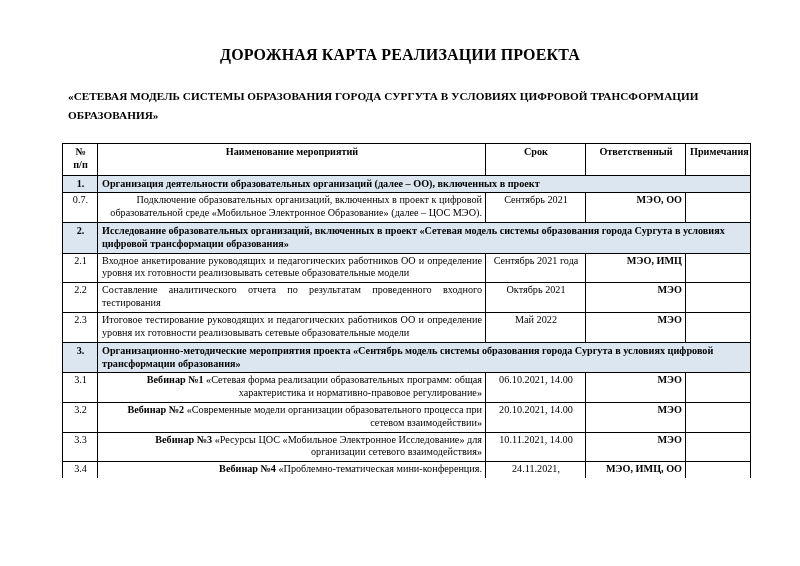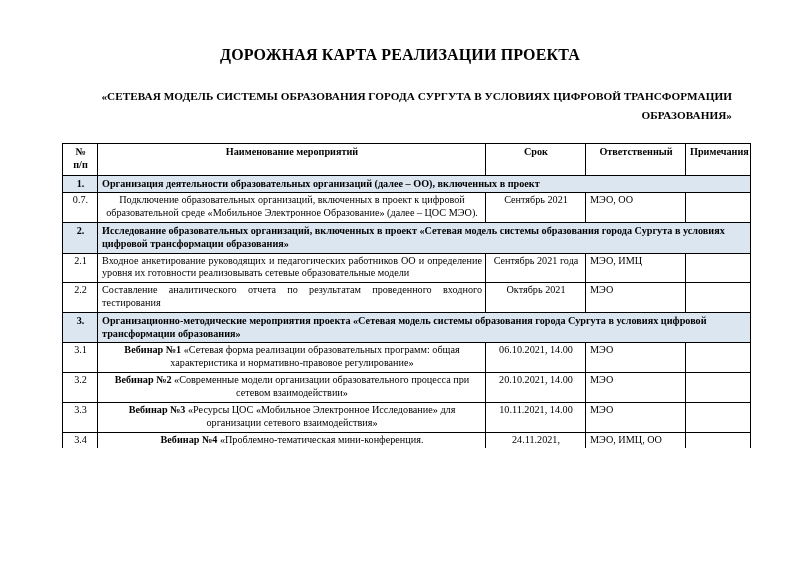--- a/index.html
+++ b/index.html
@@ -25,21 +25,21 @@
   .doc-title {
     text-align: center;
     font-weight: bold;
     font-size: 16px;
     letter-spacing: 0.15px;
     margin: 0;
     padding-top: 45px;
     line-height: 1.2;
   }
   .doc-subtitle {
-    text-align: right;
+    text-align: left;
     font-weight: bold;
     font-size: 11.2px;
     letter-spacing: 0.05px;
     margin: 0;
     padding-top: 23px;
     line-height: 1.65;
     padding-left: 6px;
     padding-right: 6px;
   }
   table.roadmap {
@@ -80,23 +80,23 @@
     font-weight: bold;
     line-height: 1.3;
   }
   tr.section-row td.sec-num {
     text-align: center;
   }
 
   
   td.cell-num { text-align: center; }
   td.cell-name { text-align: justify; }
-  td.cell-name.nojust { text-align: center; font-family: Liberation Serif, serif; }
+  td.cell-name.nojust { text-align: right; font-family: Liberation Serif, serif; }
   td.cell-term { text-align: center; }
-  td.cell-resp { text-align: left; }
+  td.cell-resp { text-align: right; font-weight: bold; }
   td.cell-note { }
   .bold { font-weight: bold; }
 
   
   tr.clipped td {
     border-bottom: none;
     height: 12px;
     overflow: hidden;
   }
 </style>
@@ -151,24 +151,31 @@
         <td class="cell-resp">МЭО, ИМЦ</td>
         <td class="cell-note"></td>
       </tr>
       <tr>
         <td class="cell-num">2.2</td>
         <td class="cell-name">Составление аналитического отчета по результатам проведенного входного тестирования</td>
         <td class="cell-term">Октябрь 2021</td>
         <td class="cell-resp">МЭО</td>
         <td class="cell-note"></td>
       </tr>
+      <tr>
+        <td class="cell-num">2.3</td>
+        <td class="cell-name">Итоговое тестирование руководящих и педагогических работников ОО и определение уровня их готовности реализовывать сетевые образовательные модели</td>
+        <td class="cell-term">Май 2022</td>
+        <td class="cell-resp">МЭО</td>
+        <td class="cell-note"></td>
+      </tr>
 
       <tr class="section-row">
         <td class="sec-num">3.</td>
-        <td colspan="4">Организационно-методические мероприятия проекта «Сетевая модель системы образования города Сургута в условиях цифровой трансформации образования»</td>
+        <td colspan="4">Организационно-методические мероприятия проекта «Сентябрь модель системы образования города Сургута в условиях цифровой трансформации образования»</td>
       </tr>
       <tr>
         <td class="cell-num">3.1</td>
         <td class="cell-name nojust"><span class="bold">Вебинар №1</span><span> «Сетевая форма реализации образовательных программ: общая характеристика и нормативно-правовое регулирование»</span></td>
         <td class="cell-term">06.10.2021, 14.00</td>
         <td class="cell-resp">МЭО</td>
         <td class="cell-note"></td>
       </tr>
       <tr>
         <td class="cell-num">3.2</td>

